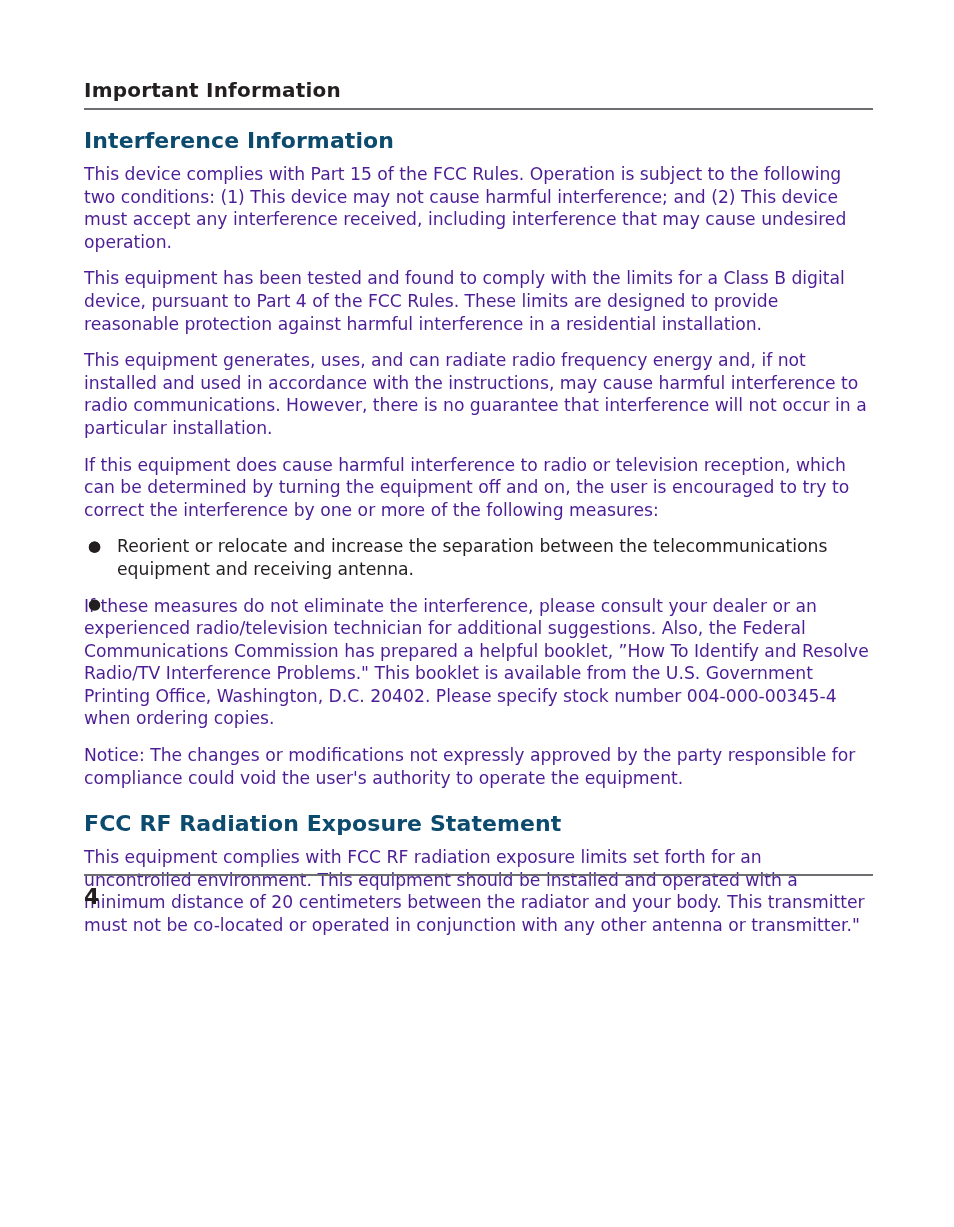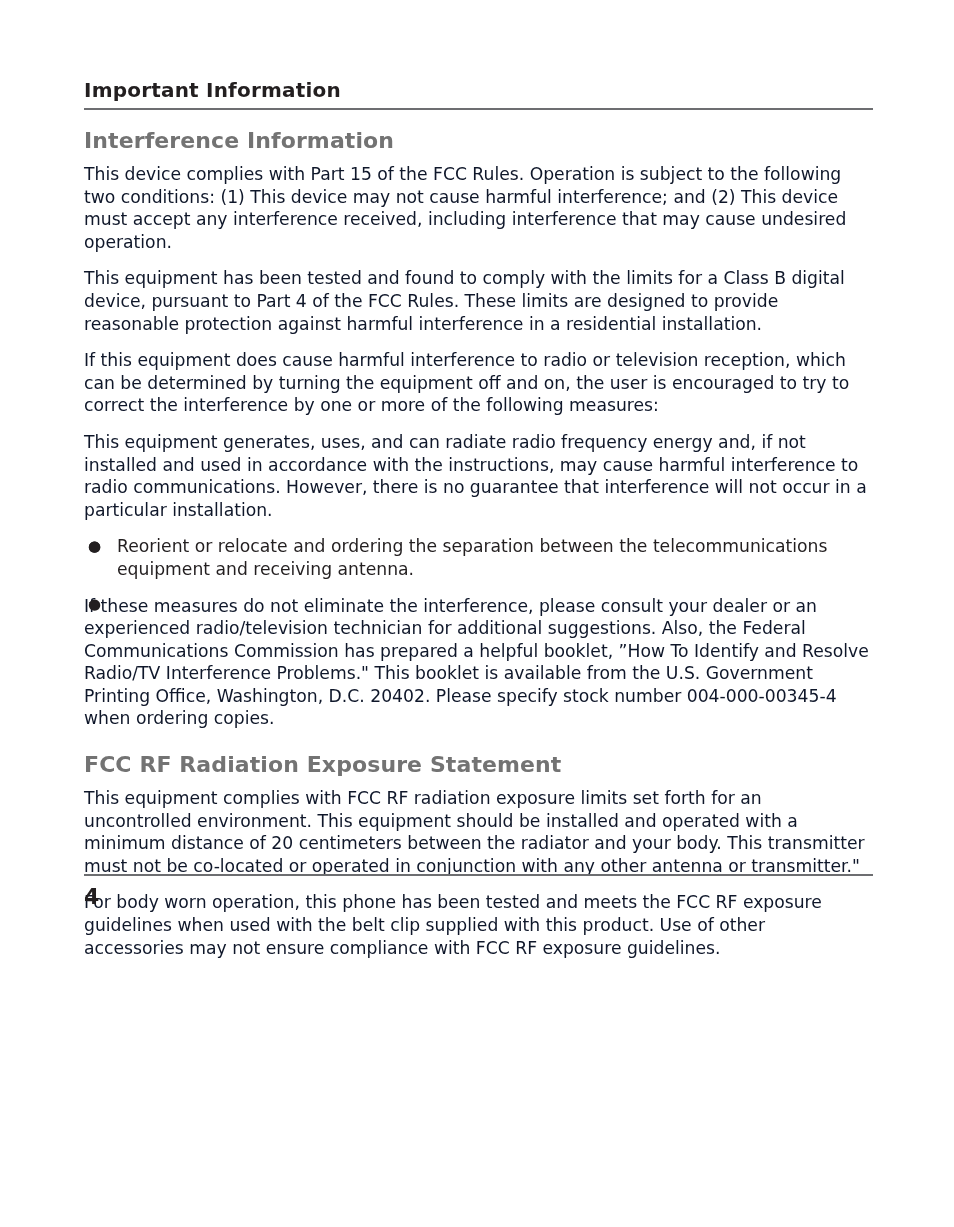--- a/index.html
+++ b/index.html
@@ -31,31 +31,31 @@
   }
   .rule {
     border: 0;
     border-top: 2px solid #6d6e71;
     margin: 0 0 18px 0;
     width: 789px;
   }
   h2.section-title {
     font-size: 22px;
     font-weight: bold;
-    color: #737373;
+    color: #0c4a6e;
     margin: 0 0 10px 0;
     letter-spacing: 0.1px;
   }
   h2.section-title.second {
     margin-top: 22px;
   }
   p.body-text {
     font-size: 17.2px;
     line-height: 22.6px;
-    color: #0f172a;
+    color: #4c1d95;
     margin: 0 0 14px 0;
     max-width: 800px;
     text-align: left;
   }
   ul.bullets {
     list-style: none;
     margin: 0 0 14px 0;
     padding: 0;
     max-width: 800px;
   }
@@ -101,41 +101,41 @@
 
 <div class="page">
 
   <div class="running-head">Important Information</div>
   <hr class="rule">
 
   <h2 class="section-title">Interference Information</h2>
 
   <p class="body-text">This device complies with Part 15 of the FCC Rules. Operation is subject to the following two conditions: (1) This device may not cause harmful interference; and (2) This device must accept any interference received, including interference that may cause undesired operation.</p>
   <p class="body-text">This equipment has been tested and found to comply with the limits for a Class B digital device, pursuant to Part 4 of the FCC Rules. These limits are designed to provide reasonable protection against harmful interference in a residential installation.</p>
+  <p class="body-text">This equipment generates, uses, and can radiate radio frequency energy and, if not installed and used in accordance with the instructions, may cause harmful interference to radio communications. However, there is no guarantee that interference will not occur in a particular installation.</p>
   <p class="body-text">If this equipment does cause harmful interference to radio or television reception, which can be determined by turning the equipment off and on, the user is encouraged to try to correct the interference by one or more of the following measures:</p>
-  <p class="body-text">This equipment generates, uses, and can radiate radio frequency energy and, if not installed and used in accordance with the instructions, may cause harmful interference to radio communications. However, there is no guarantee that interference will not occur in a particular installation.</p>
 
   <ul class="bullets">
     <li>
       <span class="dot">●</span>
     </li>
     <li>
       <span class="dot">●</span>
-      <span>Reorient or relocate and ordering the separation between the telecommunications equipment and receiving antenna.</span>
+      <span>Reorient or relocate and increase the separation between the telecommunications equipment and receiving antenna.</span>
     </li>
     <li>
       <span class="dot">●</span>
     </li>
   </ul>
 
   <p class="body-text">If these measures do not eliminate the interference, please consult your dealer or an experienced radio/television technician for additional suggestions. Also, the Federal Communications Commission has prepared a helpful booklet, ”How To Identify and Resolve Radio/TV Interference Problems." This booklet is available from the U.S. Government Printing Office, Washington, D.C. 20402. Please specify stock number 004-000-00345-4 when ordering copies.</p>
+  <p class="body-text">Notice: The changes or modifications not expressly approved by the party responsible for compliance could void the user's authority to operate the equipment.</p>
 
   <h2 class="section-title second">FCC RF Radiation Exposure Statement</h2>
 
   <p class="body-text">This equipment complies with FCC RF radiation exposure limits set forth for an uncontrolled environment. This equipment should be installed and operated with a minimum distance of 20 centimeters between the radiator and your body. This transmitter must not be co-located or operated in conjunction with any other antenna or transmitter."</p>
-  <p class="body-text">For body worn operation, this phone has been tested and meets the FCC RF exposure guidelines when used with the belt clip supplied with this product. Use of other accessories may not ensure compliance with FCC RF exposure guidelines.</p>
 
   <div class="footer">
     <hr class="footer-rule">
     <div class="page-number">4</div>
   </div>
 
 </div>
 
 </body></html>

